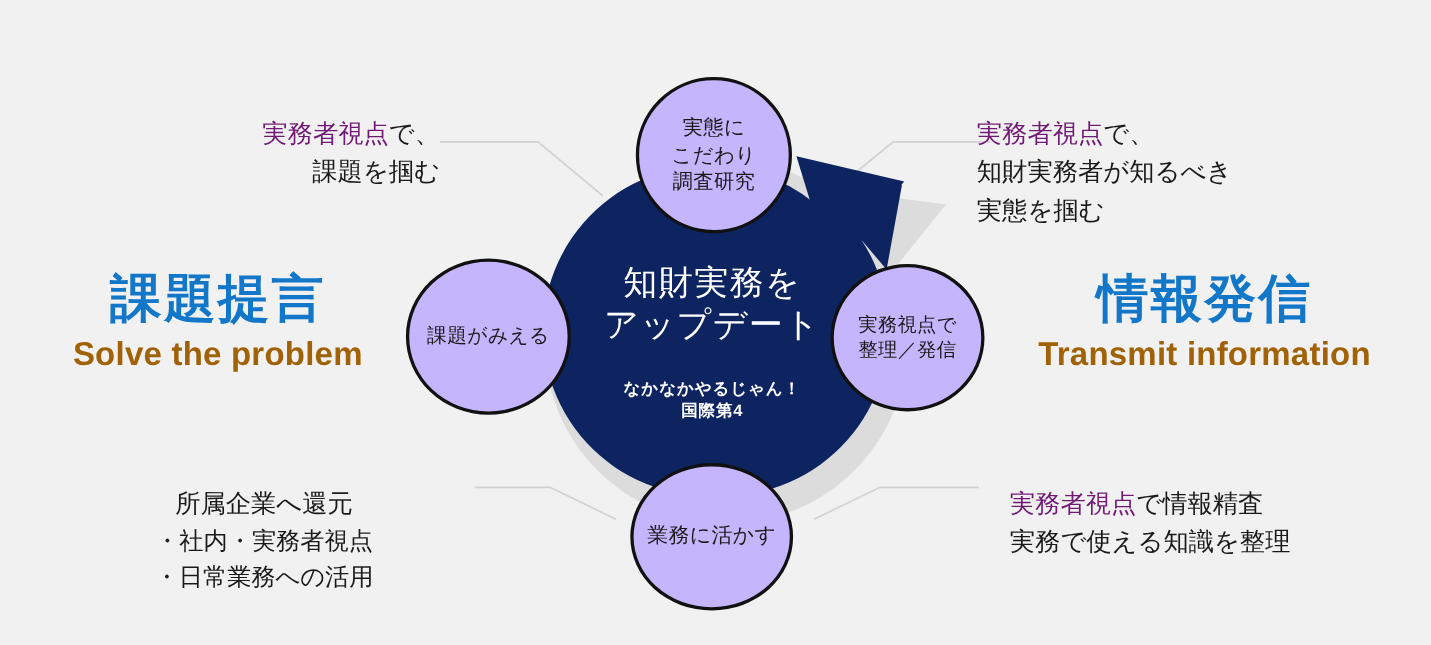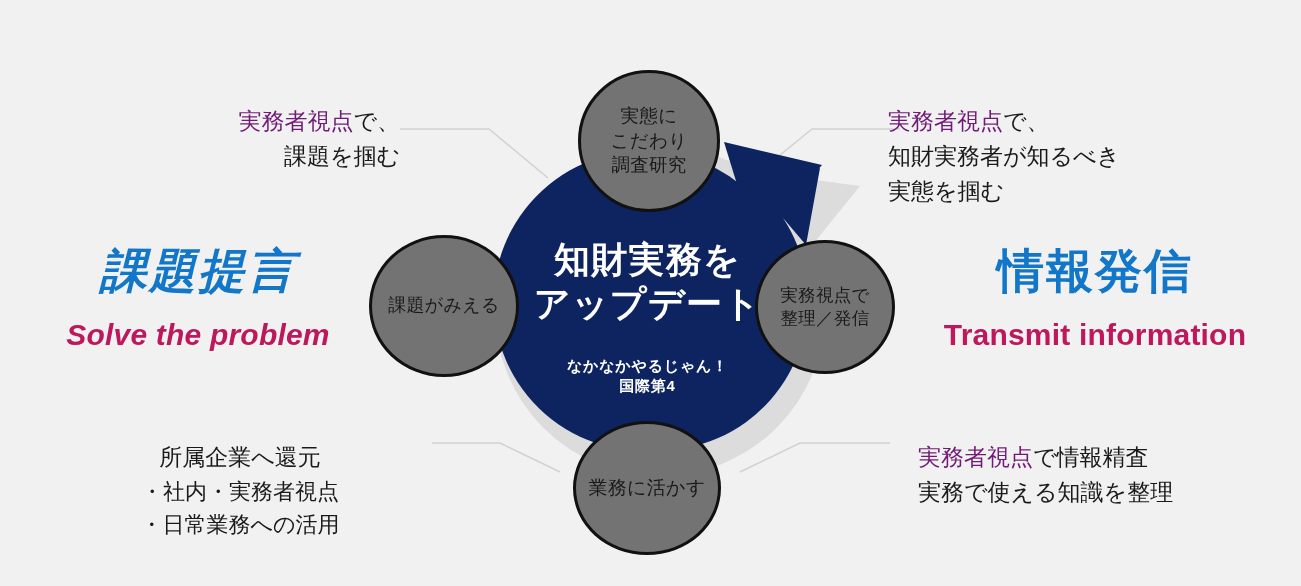--- a/index.html
+++ b/index.html
@@ -29,21 +29,21 @@
     left: 0;
     top: 0;
     width: 1301px;
     height: 586px;
     pointer-events: none;
   }
 
   
   .bubble {
     position: absolute;
-    background: #737373;
+    background: #c4b5fd;
     border: 3px solid #111111;
     border-radius: 50%;
     display: flex;
     align-items: center;
     justify-content: center;
     text-align: center;
     color: #1a1a1a;
     box-sizing: border-box;
     line-height: 1.32;
     letter-spacing: 0.3px;
@@ -74,22 +74,22 @@
   
   #center-copy {
     position: absolute;
     left: 510px;
     top: 238px;
     width: 275px;
     text-align: center;
     color: #ffffff;
   }
   .center-main {
-    font-size: 36px;
-    font-weight: 700;
+    font-size: 31px;
+    font-weight: 400;
     line-height: 1.22;
     letter-spacing: 1.2px;
     white-space: pre-line;
   }
   .center-sub {
     margin-top: 30px;
     font-size: 15px;
     font-weight: 700;
     line-height: 1.36;
     letter-spacing: 0.8px;
@@ -100,29 +100,29 @@
   .side-heading { position: absolute; text-align: center; }
   .side-jp {
     font-size: 47px;
     font-weight: 700;
     color: #1277c8;
     letter-spacing: 2px;
     line-height: 1.1;
     white-space: nowrap;
   }
   .side-en {
-    margin-top: 21px;
+    margin-top: 9px;
     font-size: 30px;
     font-weight: 700;
-    color: #be185d;
+    color: #a16207;
     letter-spacing: 0.2px;
     line-height: 1.1;
     white-space: nowrap;
   }
-  #heading-left  { left: 48px;  top: 245px; width: 300px; font-style: italic; }
+  #heading-left  { left: 48px;  top: 245px; width: 300px; }
   #heading-right { left: 920px; top: 245px; width: 350px; }
 
   
   .note { position: absolute; color: #1a1a1a; line-height: 1.52; }
   .note .line { white-space: nowrap; }
   .accent { color: #701a75; }
 
   #note-tl { left: 60px;  top: 104px;  width: 340px; text-align: right; font-size: 23px; }
   #note-tr { left: 888px; top: 104px;  width: 380px; text-align: left;  font-size: 23px; }
   #note-bl { left: 60px;  top: 424px;  width: 360px; text-align: center; font-size: 22px; }

